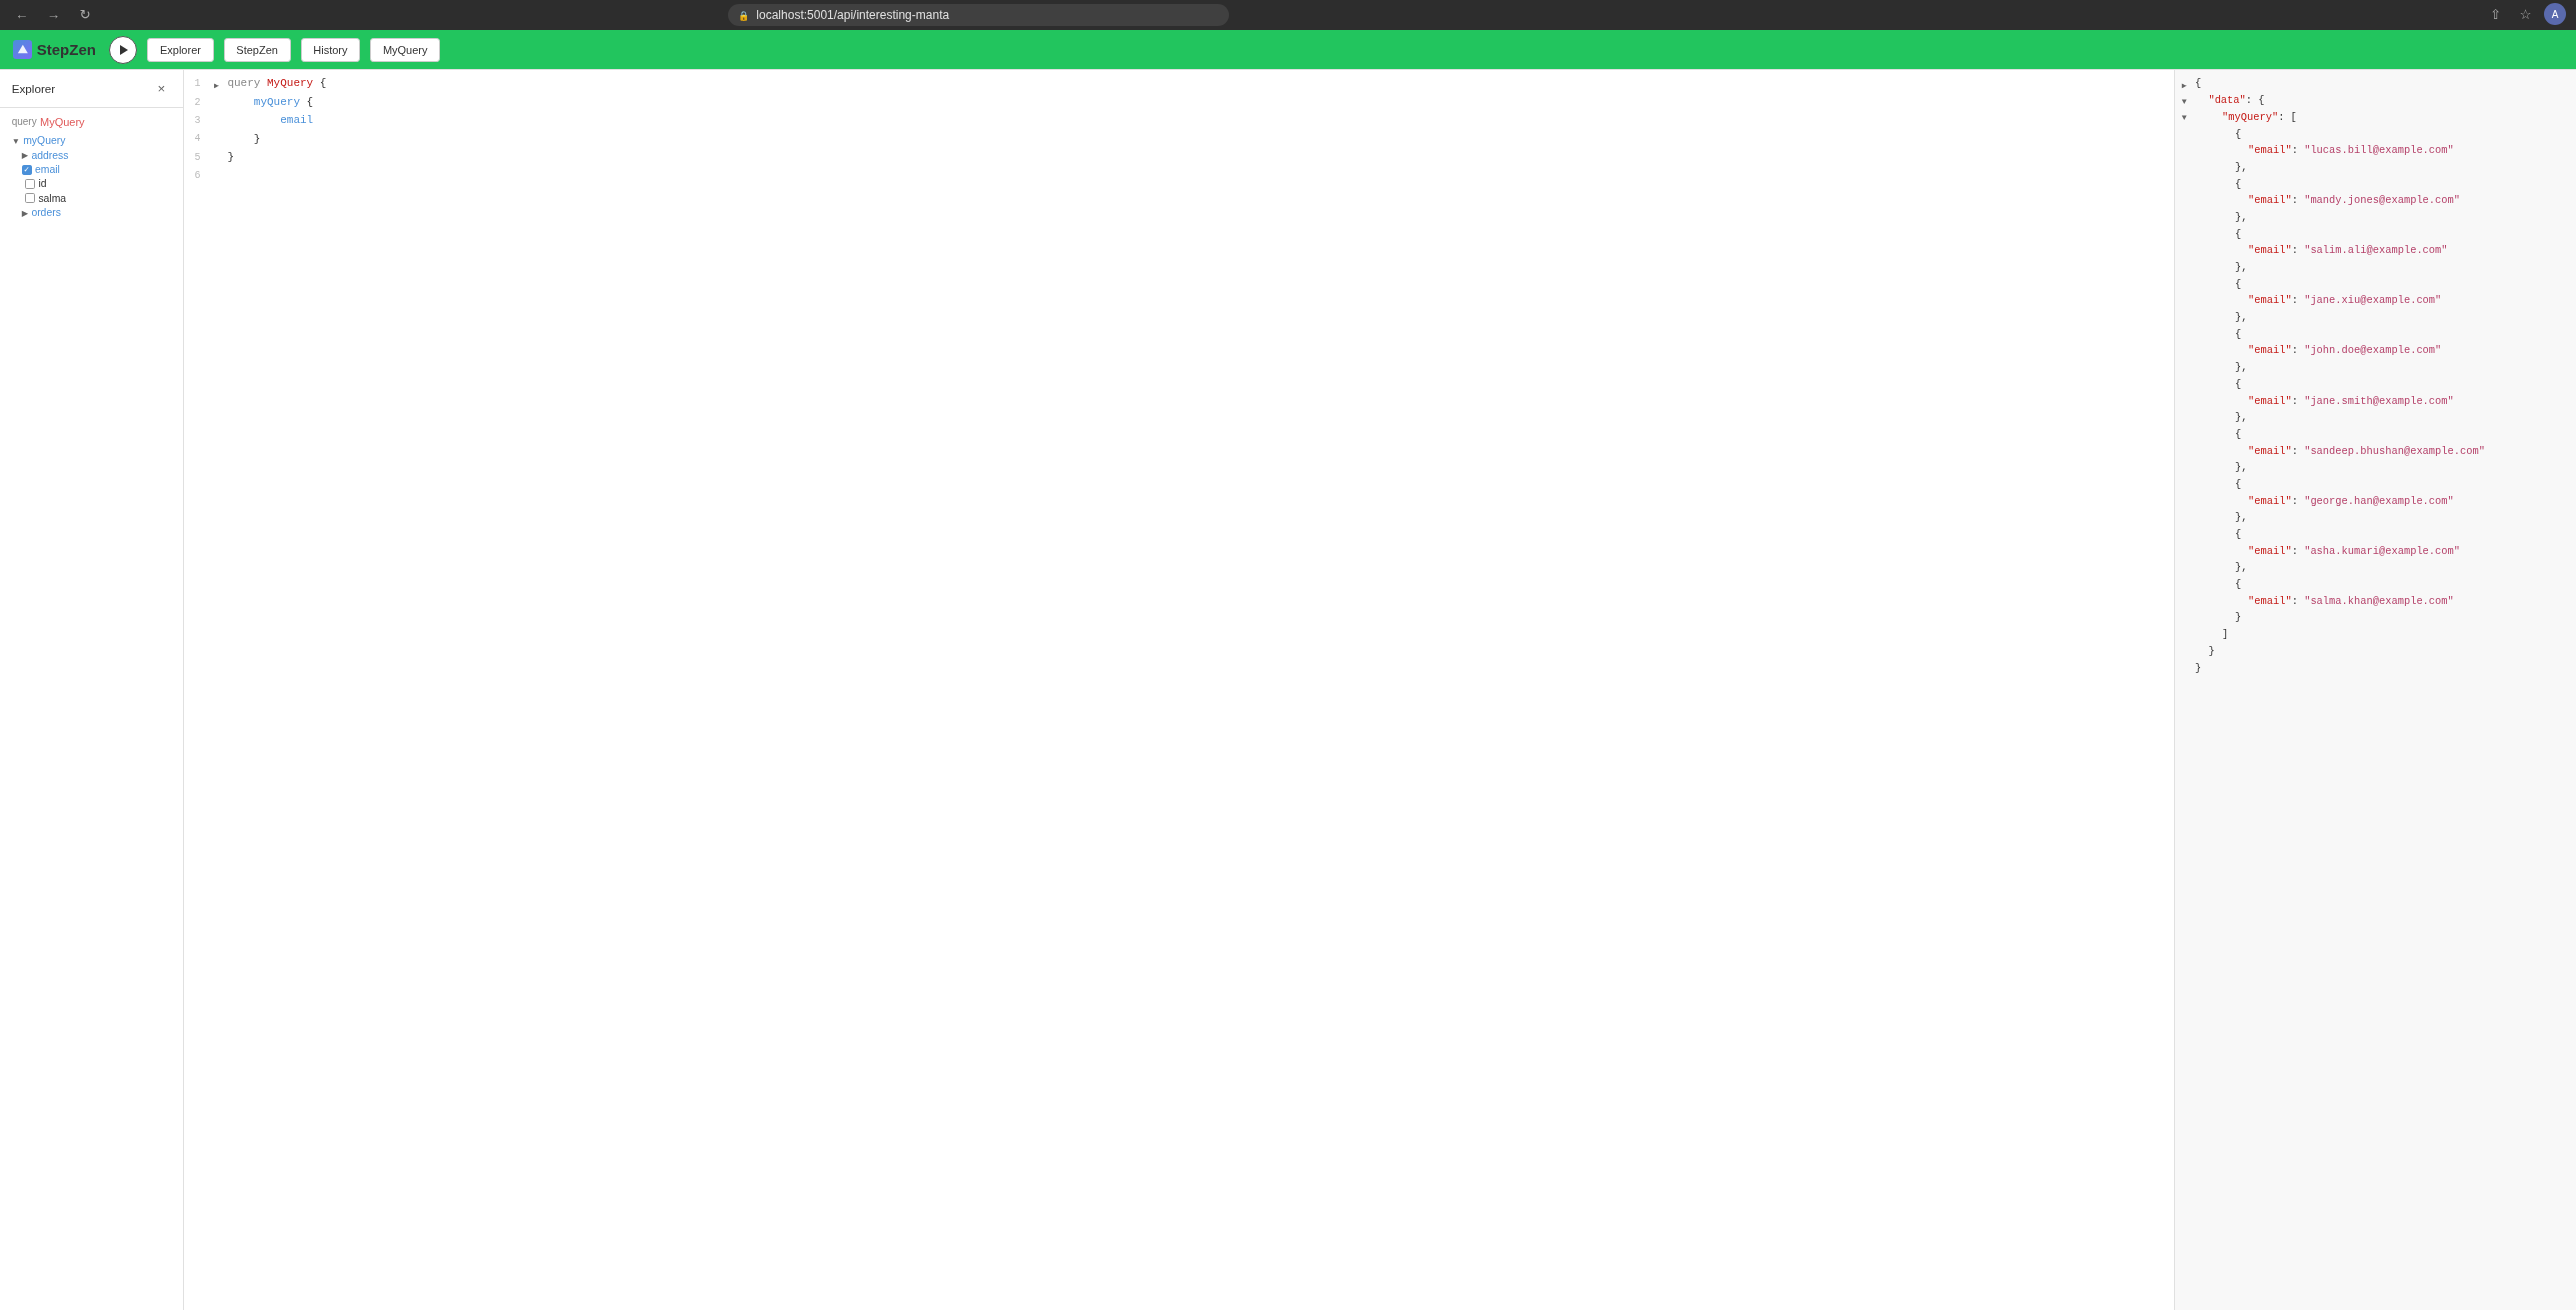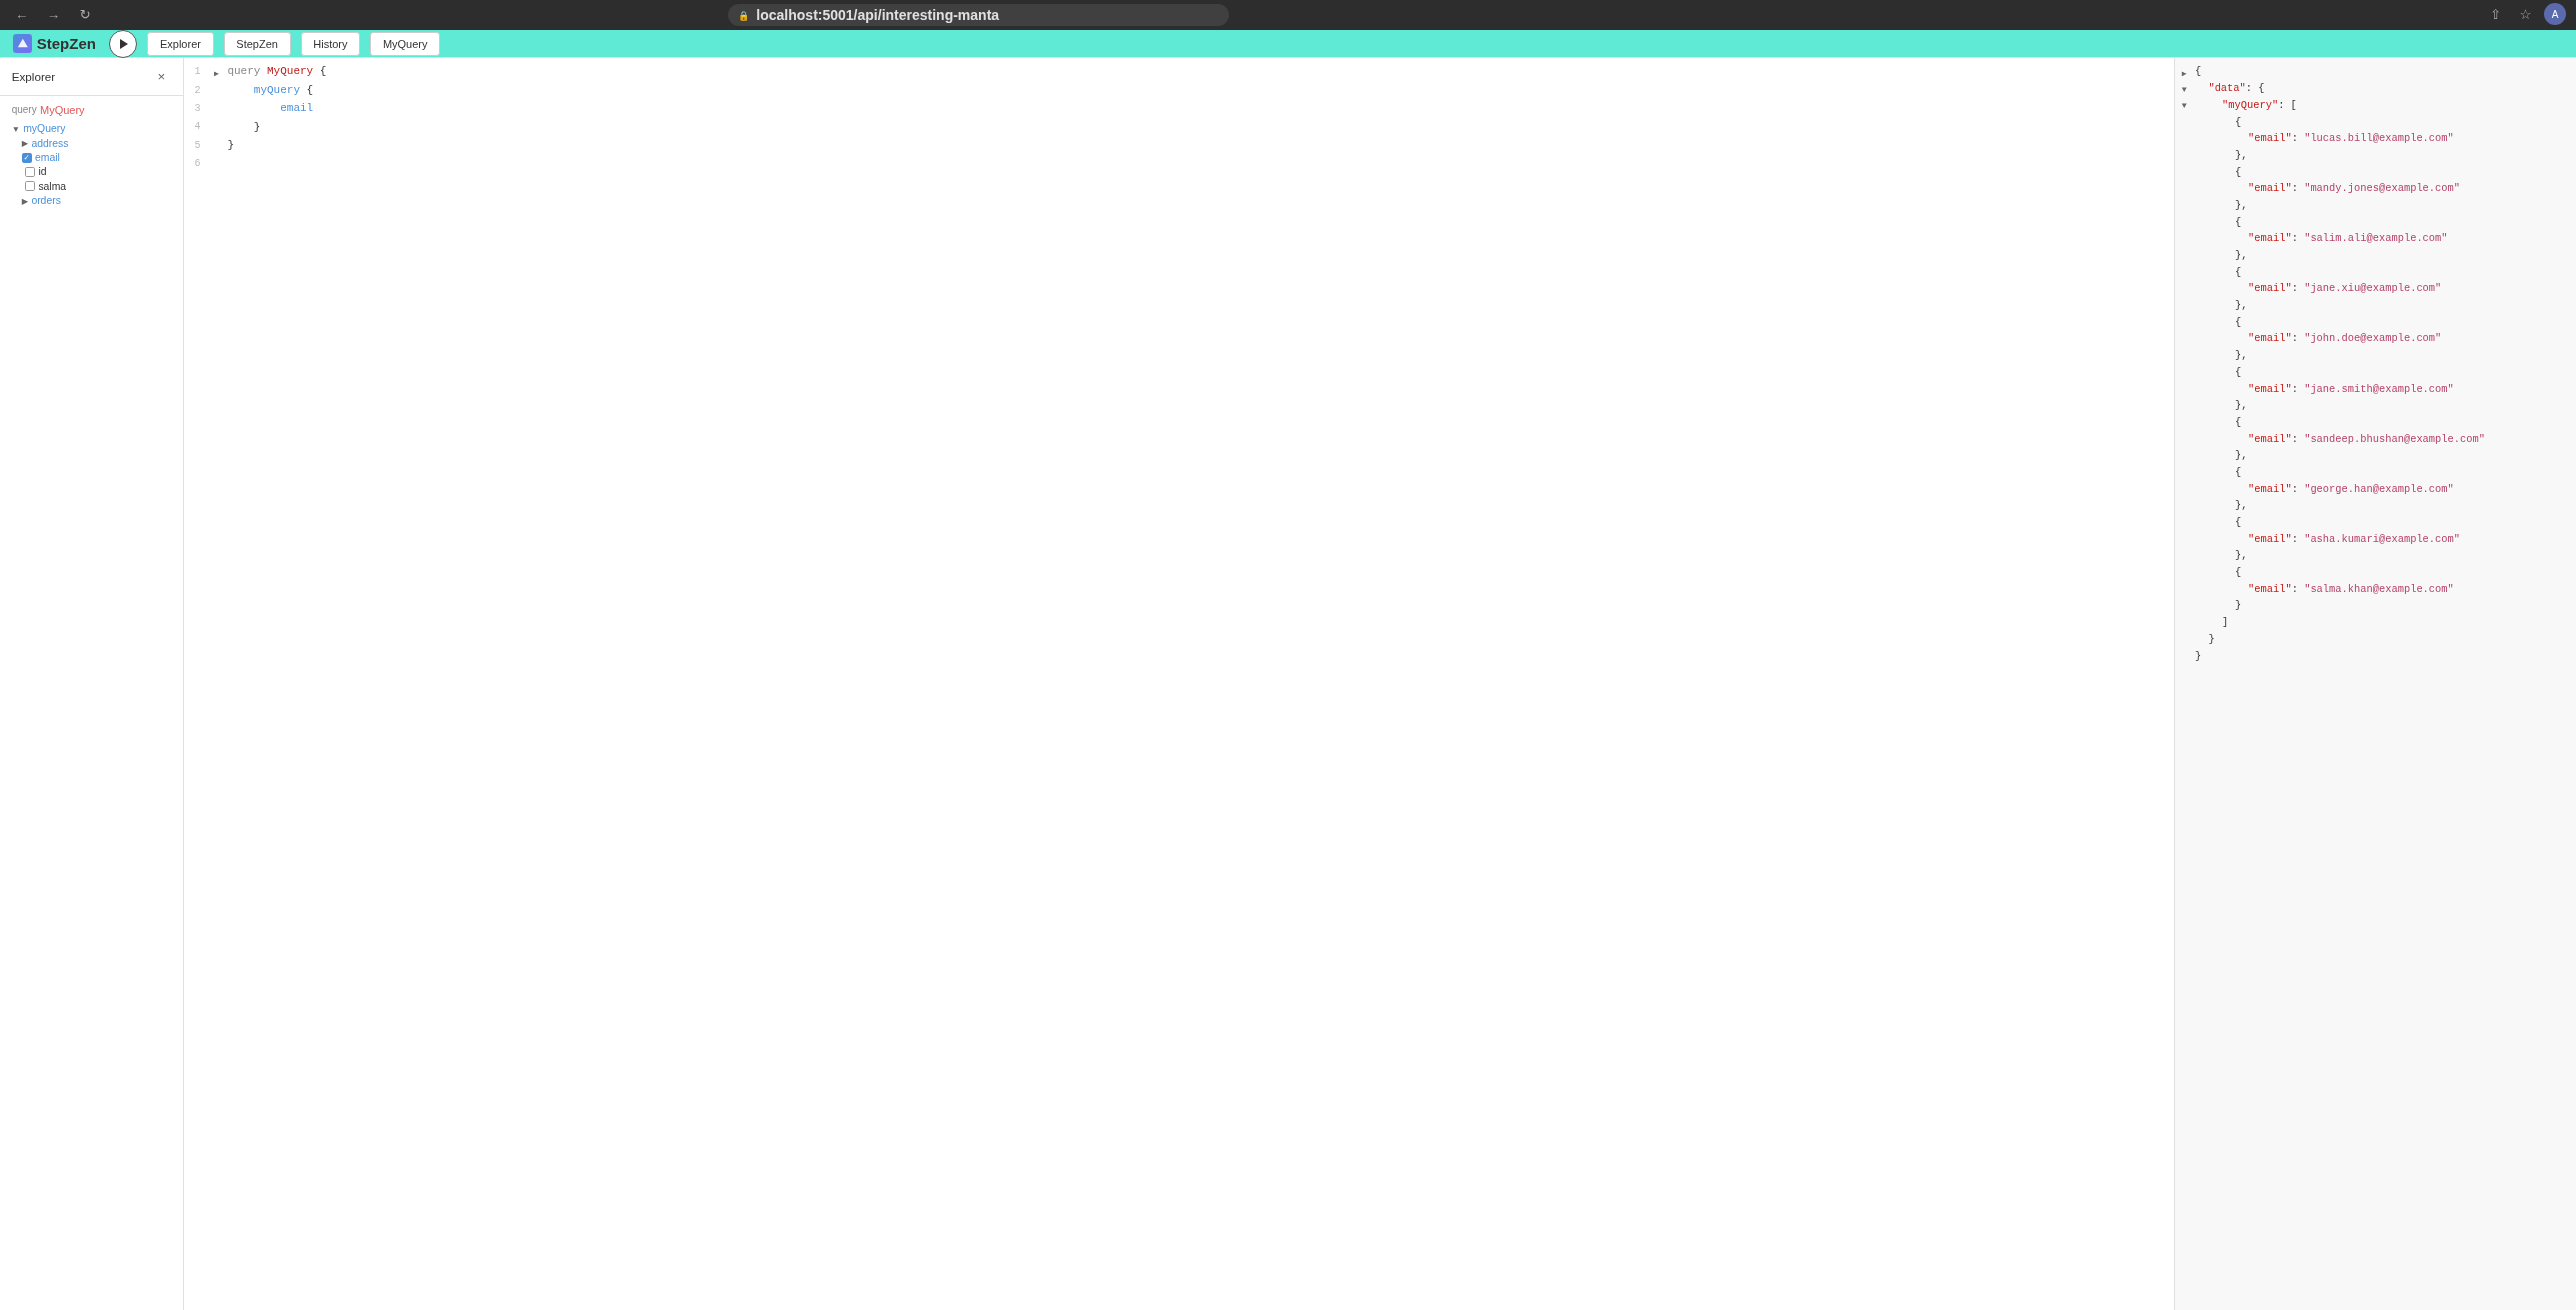--- a/index.html
+++ b/index.html
@@ -33,21 +33,21 @@
       border-radius: 16.7px;
       height: 22px;
       display: flex;
       align-items: center;
       padding: 0 10px;
       gap: 6.7px;
       max-width: 501px;
       margin: 0 auto;
     }
     .browser-address-bar .lock-icon { color: #aaa; font-size: 9.2px; }
-    .browser-address-text { color: #e0e0e0; font-size: 14px; font-weight: bold; }
+    .browser-address-text { color: #e0e0e0; font-size: 12px; }
     .browser-actions { display: flex; gap: 6.7px; margin-left: auto; }
     .browser-action-btn {
       background: none; border: none; color: #aaa; cursor: pointer;
       font-size: 13.4px; width: 23.4px; height: 23.4px;
       display: flex; align-items: center; justify-content: center;
     }
     .browser-avatar {
       width: 22px; height: 22px; border-radius: 50%;
       background: #5a6aad; display: flex; align-items: center;
       justify-content: center; color: white; font-size: 10px;
@@ -60,23 +60,23 @@
       height: calc(100vh - 30px);
       background: white;
     }
 
     
     .toolbar {
       display: flex;
       align-items: center;
       padding: 6.7px 13.4px;
       border-bottom: 0.8px solid #e0e0e0;
-      background: #5eead4;
+      background: #22c55e;
       gap: 10px;
-      height: 28px;
+      height: 40px;
     }
     .stepzen-logo {
       display: flex;
       align-items: center;
       gap: 5px;
       font-weight: 600;
       font-size: 15px;
       color: #333;
     }
     .stepzen-logo .logo-icon {

